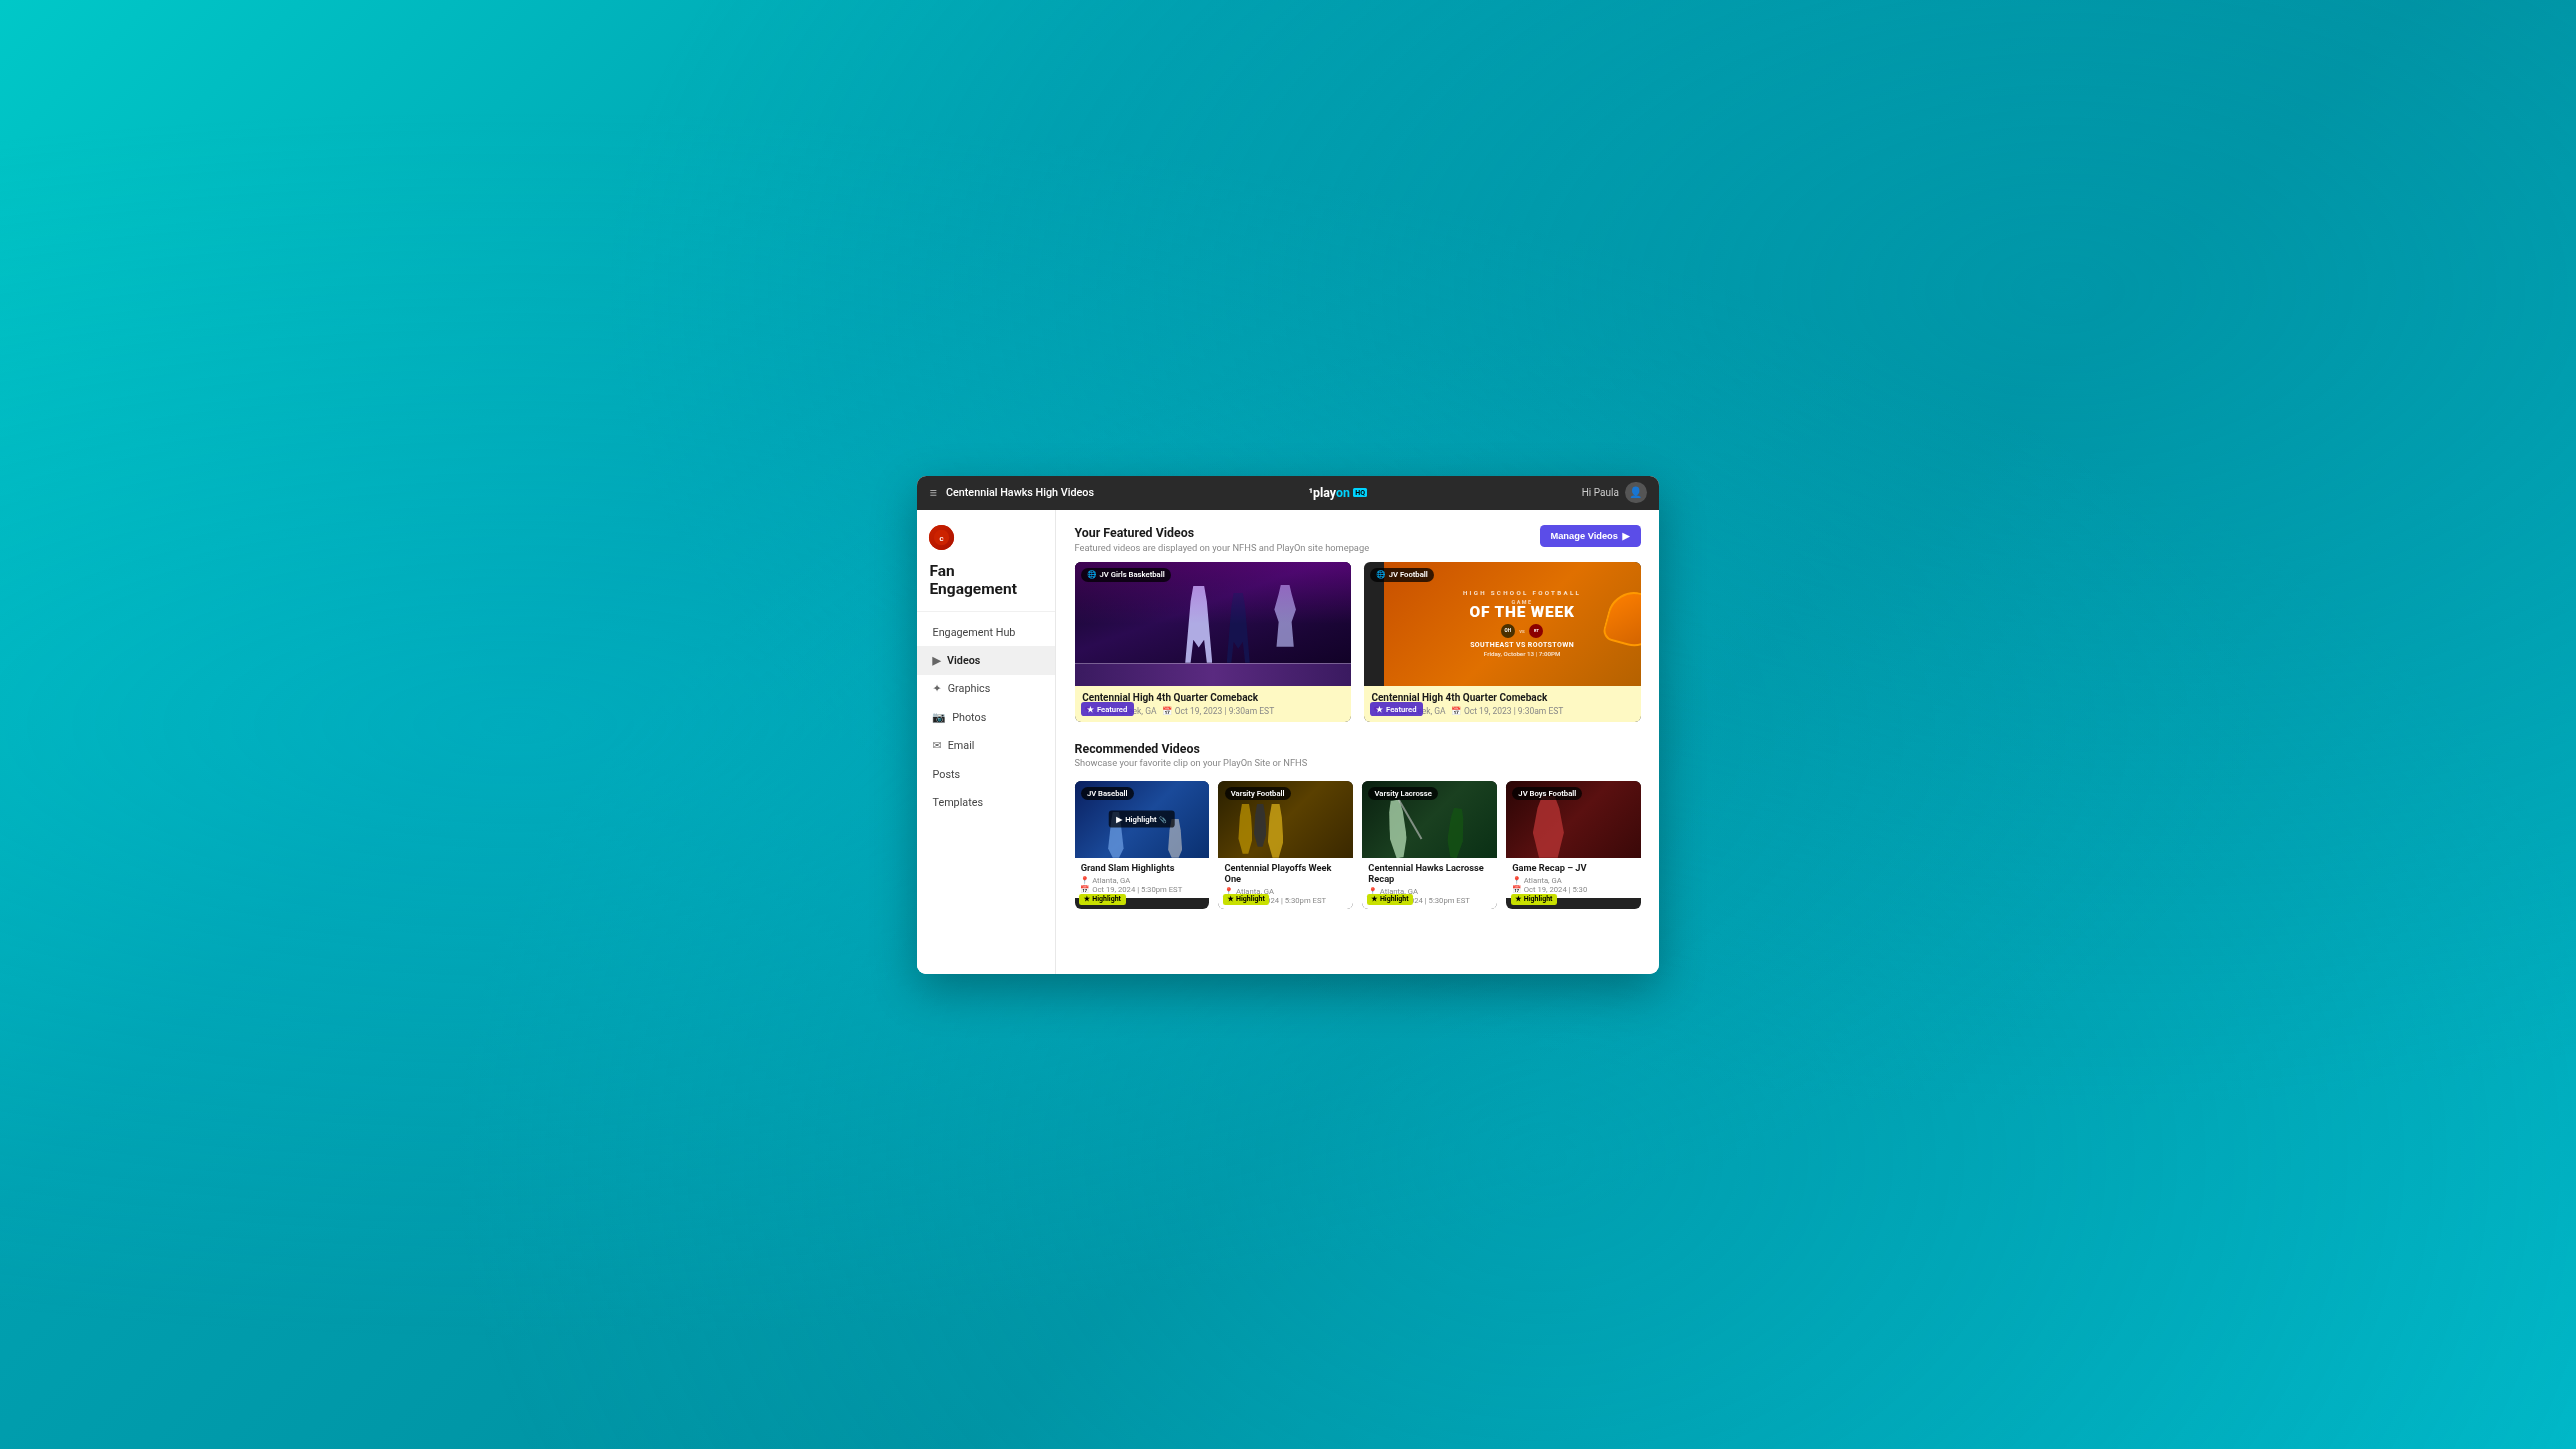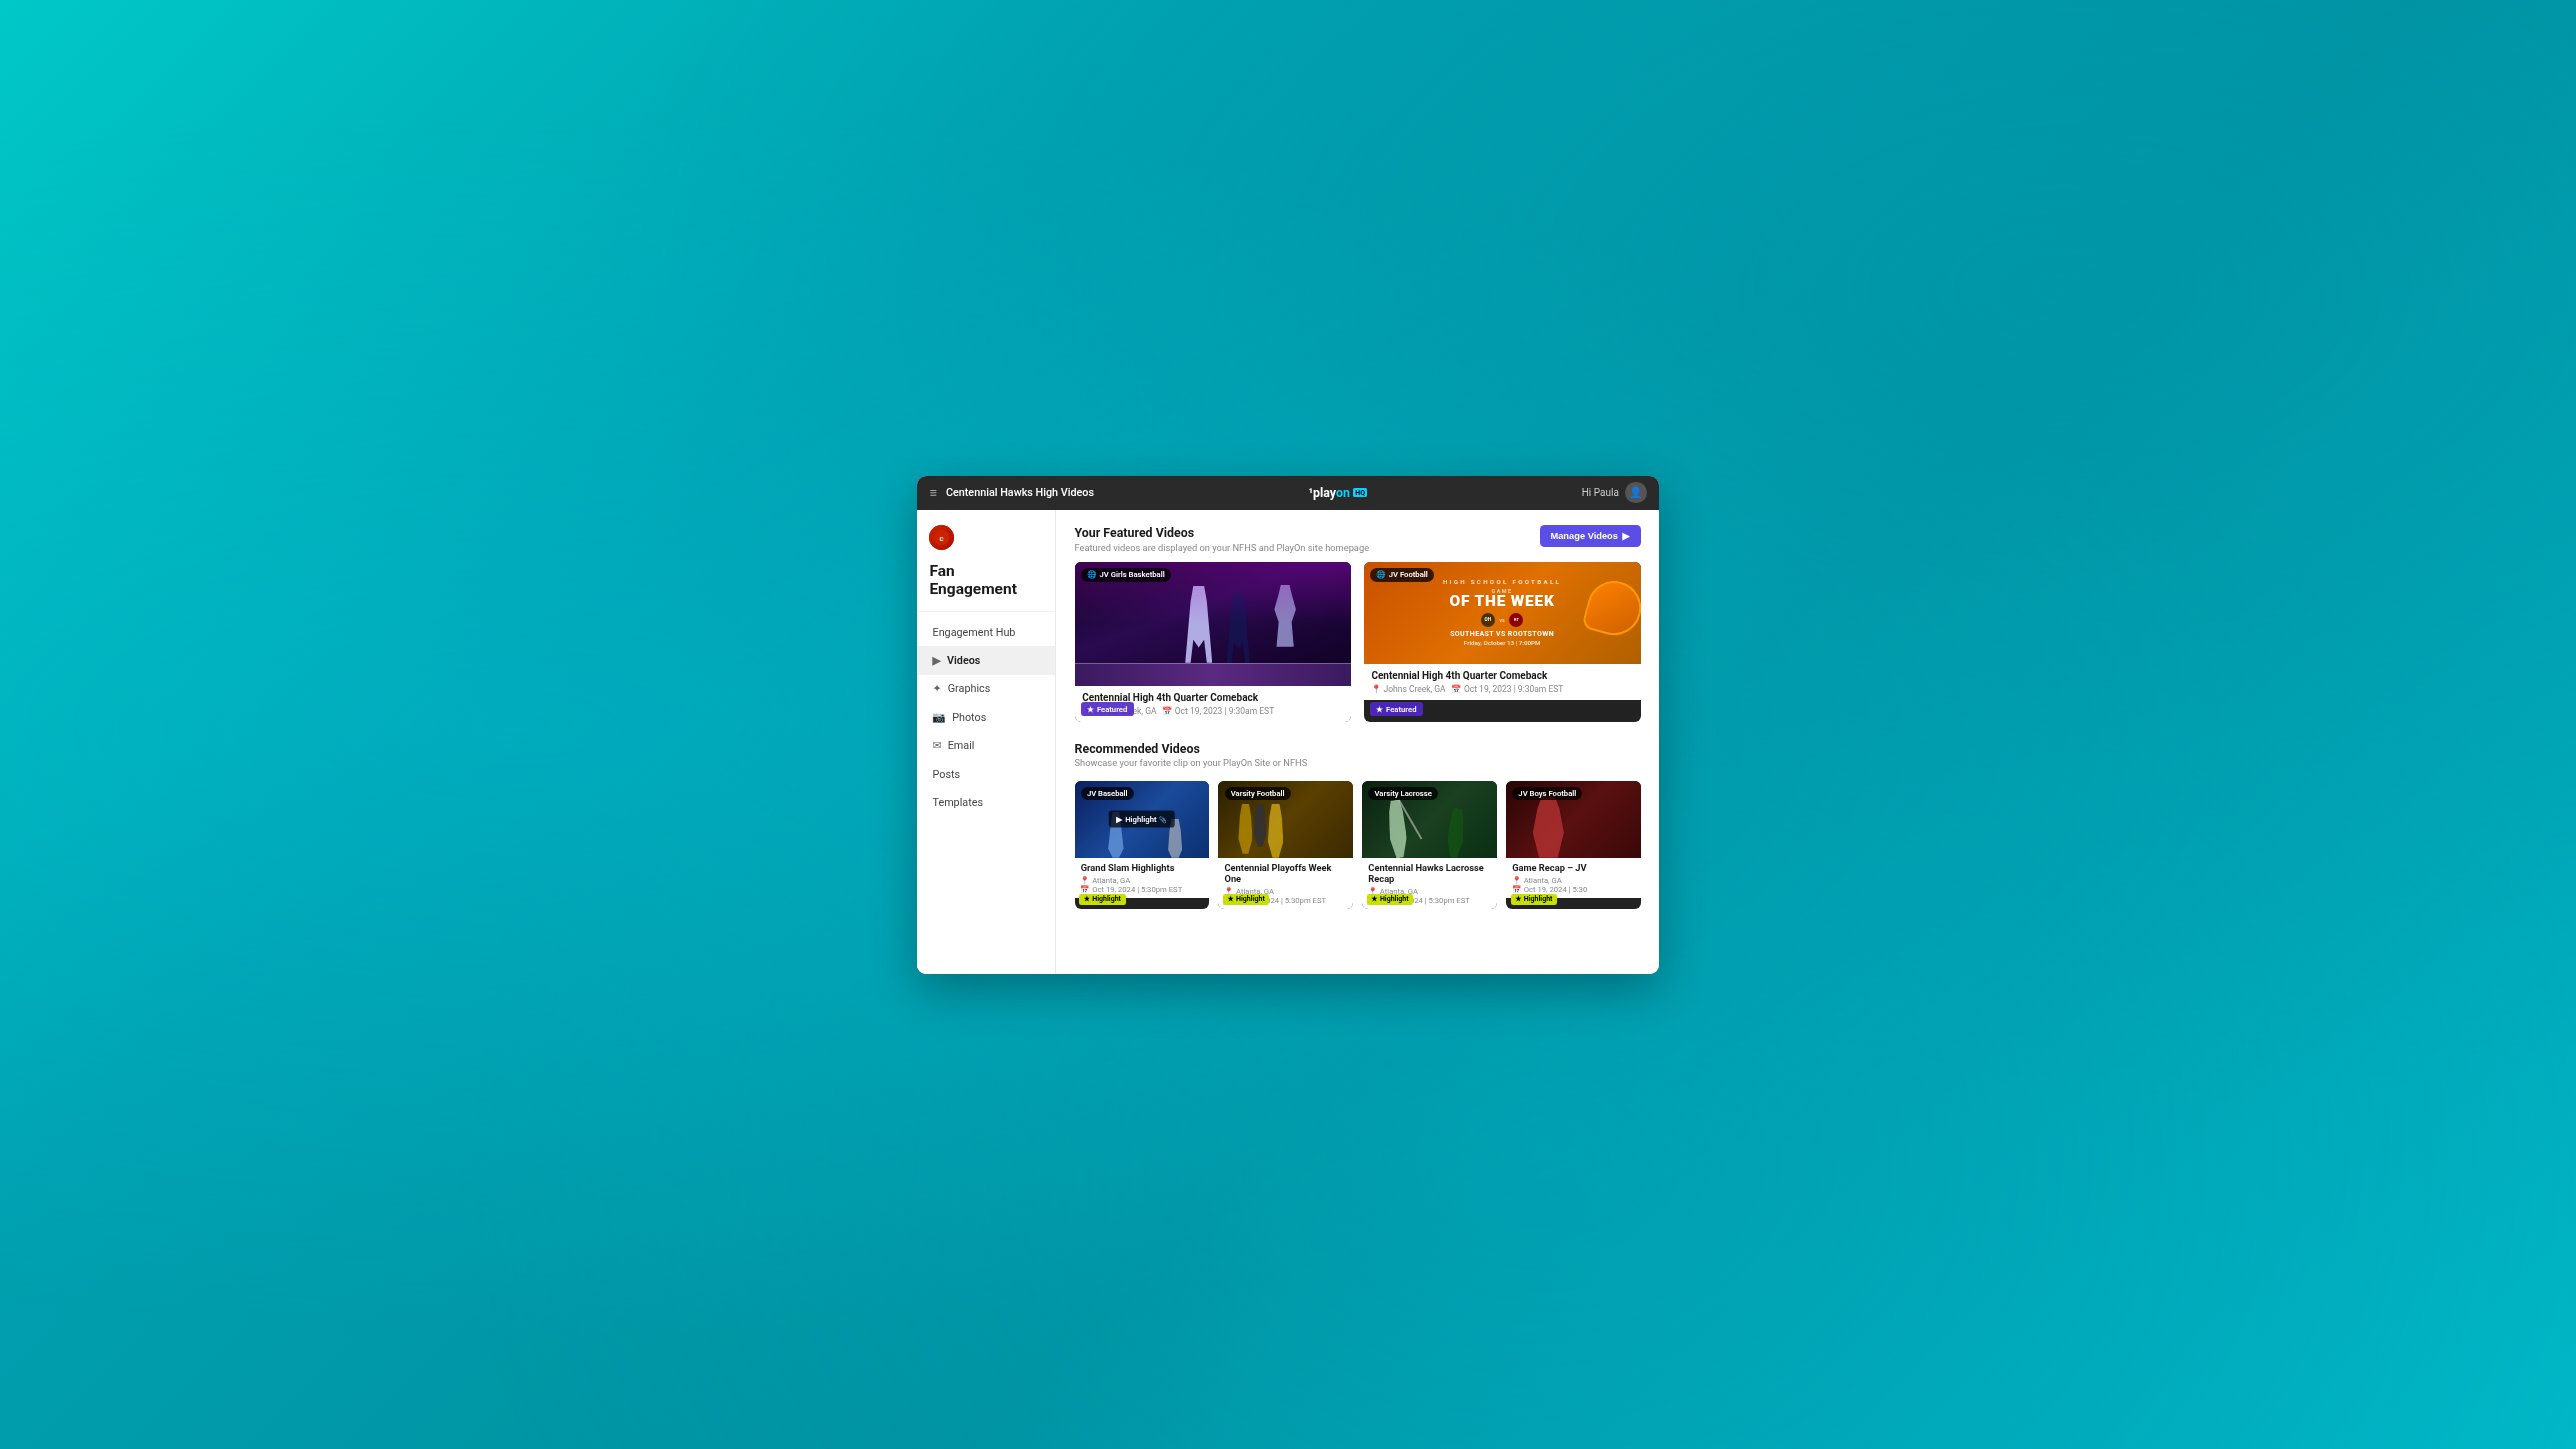--- a/index.html
+++ b/index.html
@@ -272,21 +272,21 @@
       font-weight: 600;
       padding: 2.3px 6.2px;
       border-radius: 3.1px;
       display: flex;
       align-items: center;
       gap: 3.1px;
       z-index: 2;
     }
     .video-info {
       padding: 6.2px 7.7px;
-      background: #ffffff;
+      background: #fef9c3;
     }
     .video-title {
       font-size: 10px;
       font-weight: 700;
       color: #1a1a1a;
       margin-bottom: 3.1px;
     }
     .video-meta {
       font-size: 8.5px;
       color: #888;
@@ -494,21 +494,21 @@
           <div class="video-info">
             <div class="video-title">Centennial High 4th Quarter Comeback</div>
             <div class="video-meta">
               <span>📍 <span>Johns Creek, GA</span></span>
               <span>📅 <span>Oct 19, 2023 | 9:30am EST</span></span>
             </div>
           </div>
         </div>
 
         <div class="video-card">
-          <div class="video-thumb-bg" style="height:102px;position:relative;overflow:hidden;">
+          <div class="video-thumb-bg" style="height:124px;position:relative;overflow:hidden;margin-left:20px;">
             <div class="gameweek-overlay">
               <div style="text-align:center;padding:6.2px;z-index:2;position:relative;">
                 <div style="font-size:6.2px;color:rgba(255,255,255,0.8);font-weight:700;letter-spacing:2.3px;text-transform:uppercase;margin-bottom:1.5px;">HIGH SCHOOL FOOTBALL</div>
                 <div style="font-size:5.4px;color:rgba(255,255,255,0.7);font-weight:700;letter-spacing:1.5px;text-transform:uppercase;">GAME</div>
                 <div style="font-size:15.5px;color:#fff;font-weight:900;line-height:1;text-transform:uppercase;letter-spacing:0.8px;">of the WEEK</div>
 
                 <div style="display:flex;align-items:center;gap:4.6px;justify-content:center;margin:3.1px 0;">
                   <div style="background:#4a3000;border-radius:50%;width:14px;height:14px;display:flex;align-items:center;justify-content:center;font-size:4.6px;color:#fff;font-weight:700;">OH</div>
                   <span style="font-size:5.4px;color:rgba(255,255,255,0.6);font-weight:700;">vs</span>
                   <div style="background:#8b0000;border-radius:50%;width:14px;height:14px;display:flex;align-items:center;justify-content:center;font-size:3.9px;color:#fff;font-weight:700;">RT</div>

